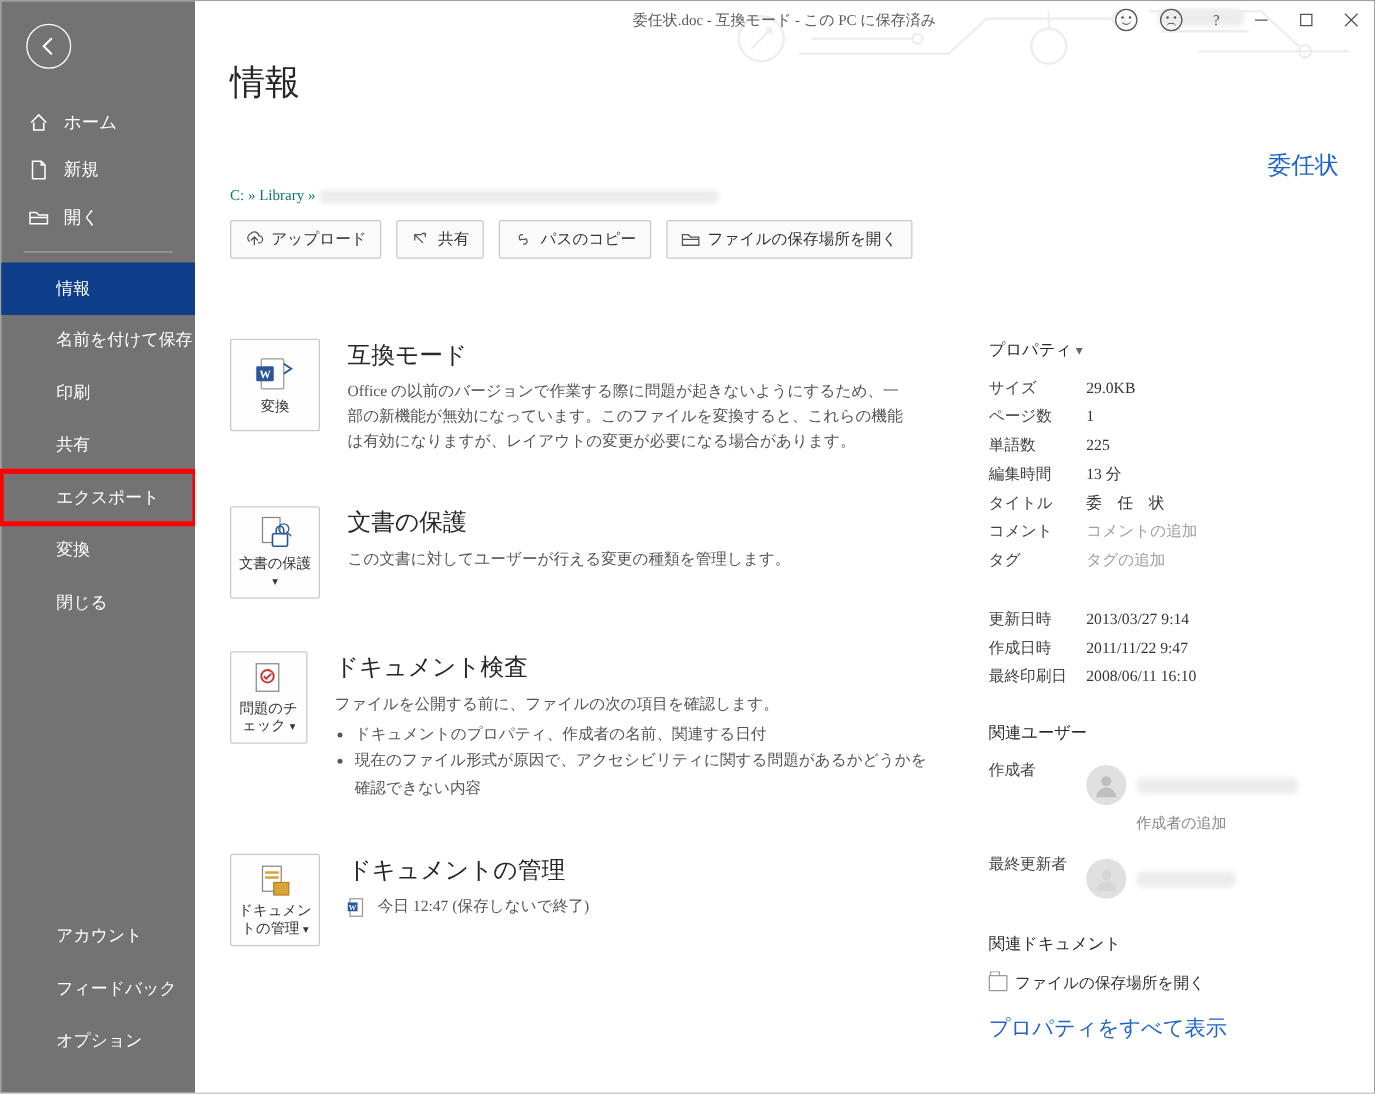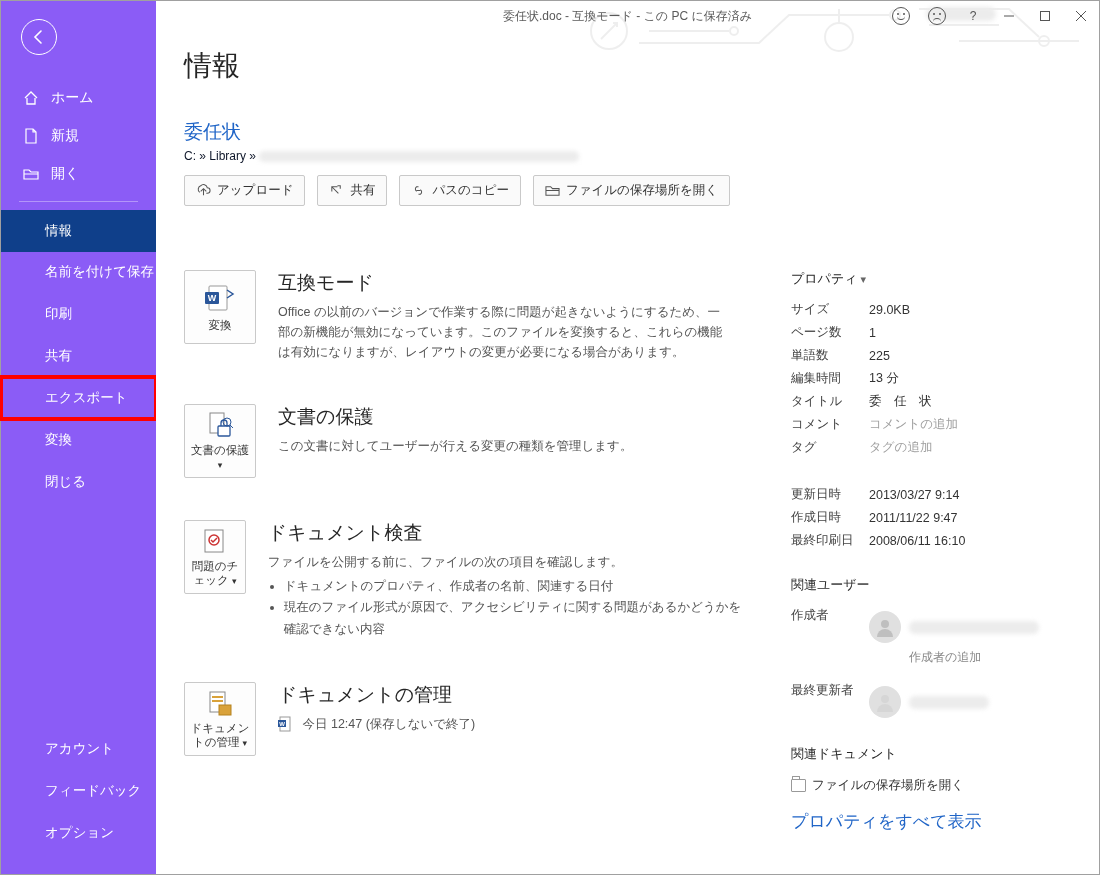--- a/index.html
+++ b/index.html
@@ -11,21 +11,21 @@
     width: 1100px;
     height: 875px;
     overflow: hidden;
     position: relative;
   }
   .app { display: flex; width: 100%; height: 100%; border: 1px solid #a0a0a0; }
 
   
   .sidebar {
     width: 155px;
-    background: #8b5cf6;
+    background: #737373;
     color: #fff;
     display: flex;
     flex-direction: column;
     padding-top: 18px;
     font-size: 14px;
   }
   .back-btn {
     width: 36px; height: 36px;
     border: 1px solid #fff;
     border-radius: 50%;
@@ -76,25 +76,25 @@
   .face { width:18px; height:18px; border:1.4px solid #555; border-radius:50%; display:flex; align-items:center; justify-content:center; position:relative; }
   .face::before, .face::after { content:''; position:absolute; width:2px; height:2px; background:#555; border-radius:50%; top:5px; }
   .face::before { left:4px; } .face::after { right:4px; }
   .smile { position:absolute; bottom:4px; width:8px; height:4px; border-bottom:1.4px solid #555; border-radius:0 0 8px 8px; }
   .frown { position:absolute; bottom:2px; width:8px; height:4px; border-top:1.4px solid #555; border-radius:8px 8px 0 0; }
 
   
   .circuit { position:absolute; top:0; right:0; width:520px; height:60px; pointer-events:none; opacity:.28; }
 
   
-  .main { flex:1; position: relative; background:#fff; overflow:auto; }
+  .main { flex:1; position: relative; background:#fff; overflow:auto;font-family:Liberation Serif, serif; }
   .content { padding: 0 28px 20px 28px; }
   h1.page-title { font-size: 28px; font-weight:400; color:#262626; margin-top:16px; }
-  .doc-title { color:#2065c7; font-size:19px; margin-top: 34px; }
-  .path { color:#0f172a; font-size:12px; margin-top:4px; margin-bottom:12px; }
+  .doc-title { color:#2065c7; font-size:19px; margin-top: 34px; text-align: right; }
+  .path { color:#0f766e; font-size:12px; margin-top:4px; margin-bottom:12px; }
   .path .ghost { display:inline-block; width:320px; height:11px; background:#ececec; border-radius:5px; vertical-align:middle; filter: blur(2px); }
   .action-row { display:flex; gap:12px; }
   .chip {
     display:flex; align-items:center; gap:6px;
     border:1px solid #c9c9c9; padding:6px 11px; border-radius:2px;
     font-size:12.5px; color:#333; cursor:pointer; background:#fafafa;
   }
   .chip .ic { width:15px; height:15px; display:inline-flex; }
 
   .cols { display:flex; margin-top:64px; gap:40px; }

